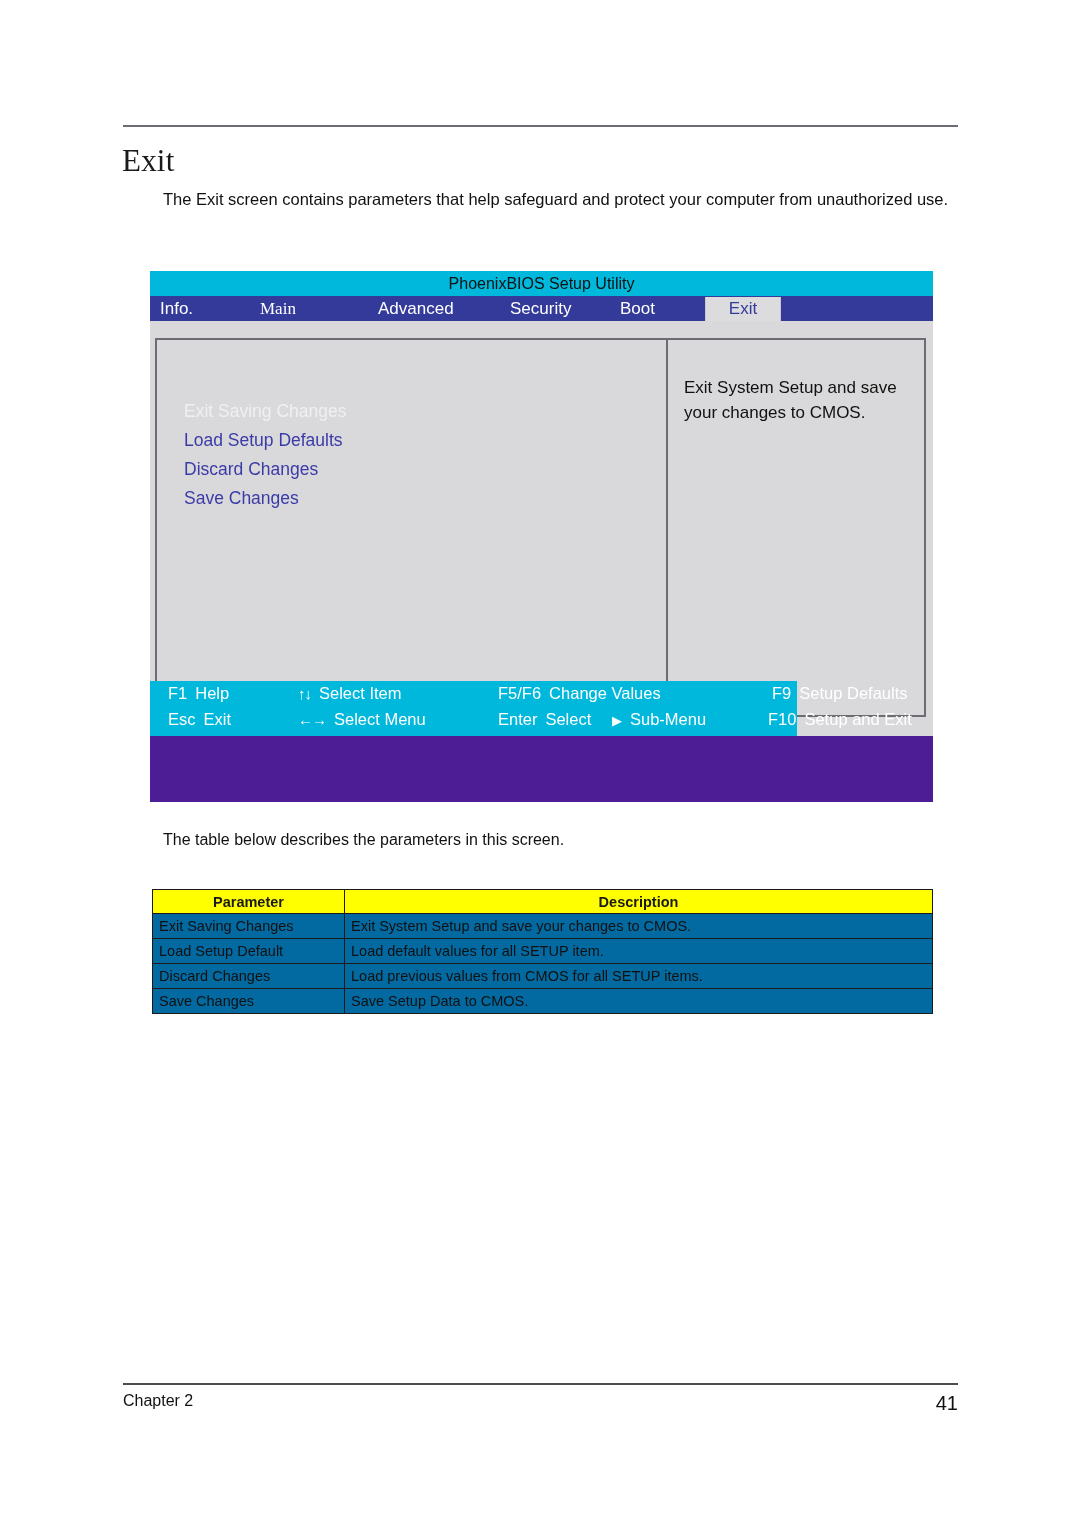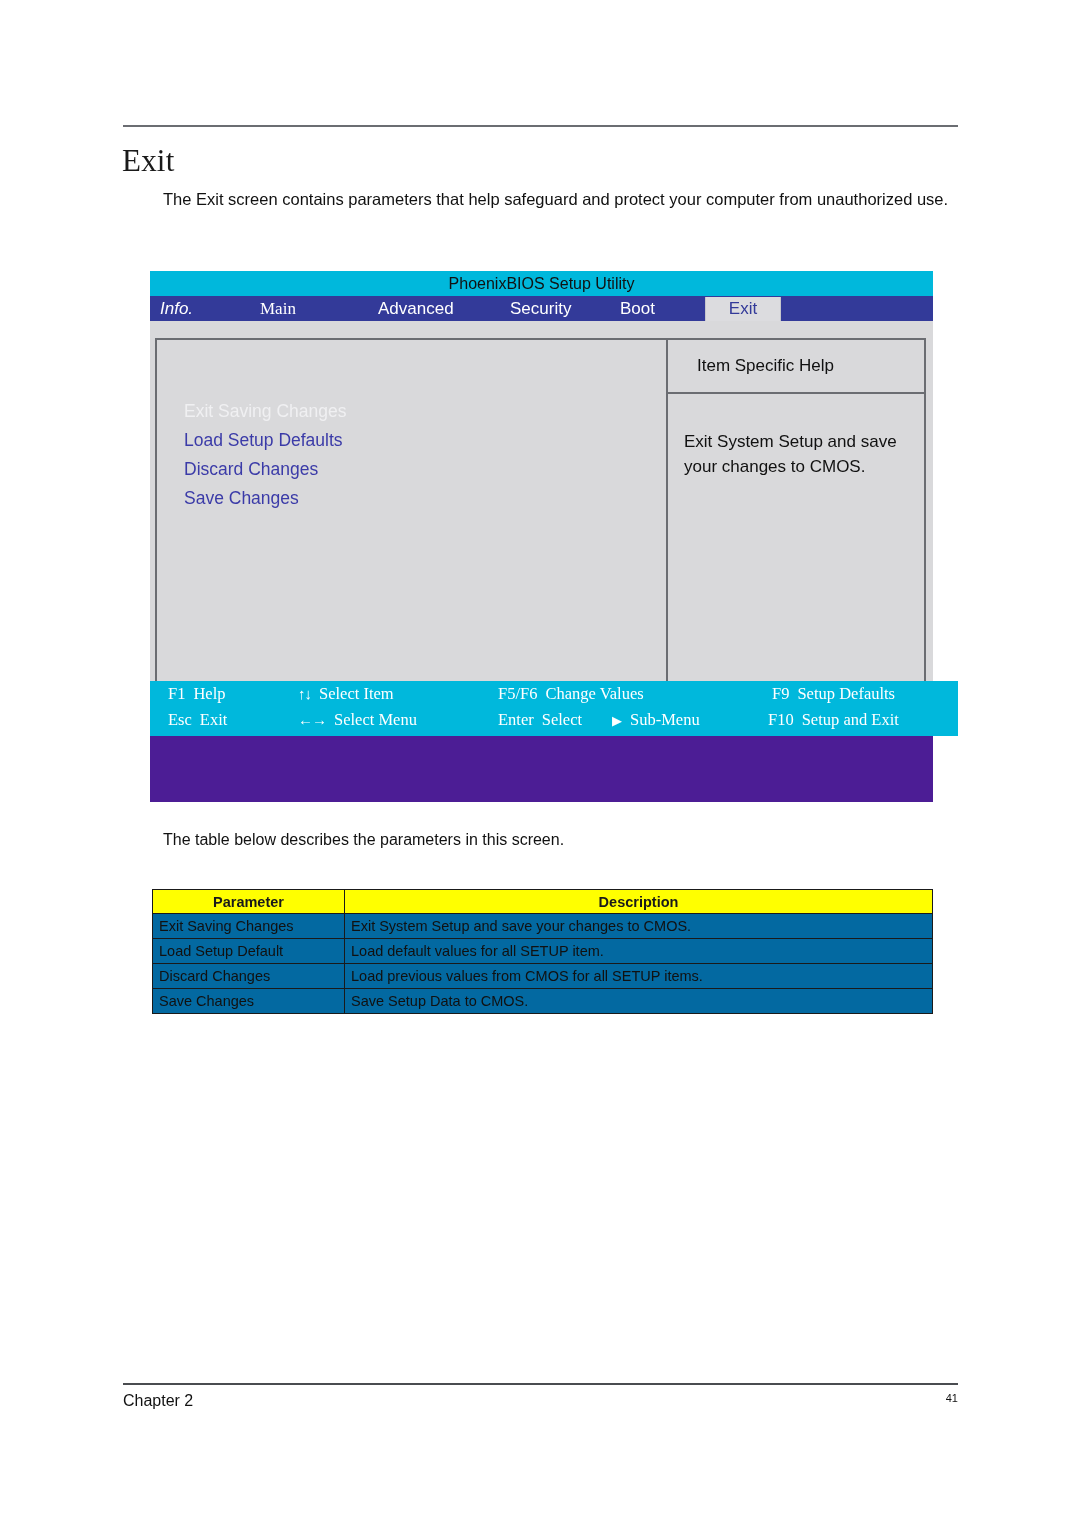--- a/index.html
+++ b/index.html
@@ -63,21 +63,21 @@
     position: relative;
   }
   .bios-menubar .tab {
     color: #ffffff;
     font-size: 17px;
     display: flex;
     align-items: center;
     padding: 0 10px;
     white-space: nowrap;
   }
-  .tab-w1 { width: 100px; padding-left: 14px; font-style: italic; }
+  .tab-w1 { width: 100px; padding-left: 14px; }
   .tab-w2 { width: 118px; font-family: Liberation Serif, serif; }
   .tab-w3 { width: 132px; }
   .tab-w4 { width: 110px; }
   .tab-w5 { width: 95px; }
   .bios-menubar .tab.active {
     background: #dcdcdf;
     color: #333a99;
     justify-content: center;
     width: 76px;
     border-left: 1px solid #c6c6cc;
@@ -133,24 +133,23 @@
     line-height: 29px;
     height: 29px;
     white-space: nowrap;
   }
   .menu-item.dim { color: #f0f0f2; }
 
   
   .keybar {
     position: absolute;
     left: 0; bottom: 0;
-    width: 808px; height: 55px;
+    width: 647px; height: 55px;
     background: #00b8dc;
     color: #ffffff;
-    font-family: Liberation Serif, serif;
   }
   .keyrow {
     position: relative;
     height: 26px;
     font-size: 16.5px;
   }
   .keyrow .k {
     position: absolute;
     white-space: nowrap;
     display: flex;
@@ -197,21 +196,21 @@
   }
   .footer-left {
     position: absolute;
     left: 123px; top: 1392px;
     font-size: 16px; color: #111;
   }
   .footer-right {
     position: absolute;
     left: 858px; top: 1392px; width: 100px;
     text-align: right;
-    font-size: 11px; color: #111;
+    font-size: 20px; color: #111;
   }
 </style>
 </head>
 <body>
 
 <div class="page-rule-top"></div>
 
 <div class="page-title">Exit</div>
 
 <div class="intro-text">The Exit screen contains parameters that help safeguard and protect your computer from unauthorized use.</div>
@@ -237,21 +236,20 @@
       <div class="panel-left">
         <div class="menu-list">
           <div class="menu-item dim">Exit Saving Changes</div>
           <div class="menu-item">Load Setup Defaults</div>
           <div class="menu-item">Discard Changes</div>
           <div class="menu-item">Save Changes</div>
         </div>
       </div>
 
       <div class="panel-right">
-        <div class="help-title">Item Specific Help</div>
         <div class="help-body">Exit System Setup and save your changes to CMOS.</div>
       </div>
 
     </div>
 
     <div class="keybar">
       <div class="keyrow">
         <div class="k" style="left:18px">
           <span class="kk">F1</span>
           <span>Help</span>

